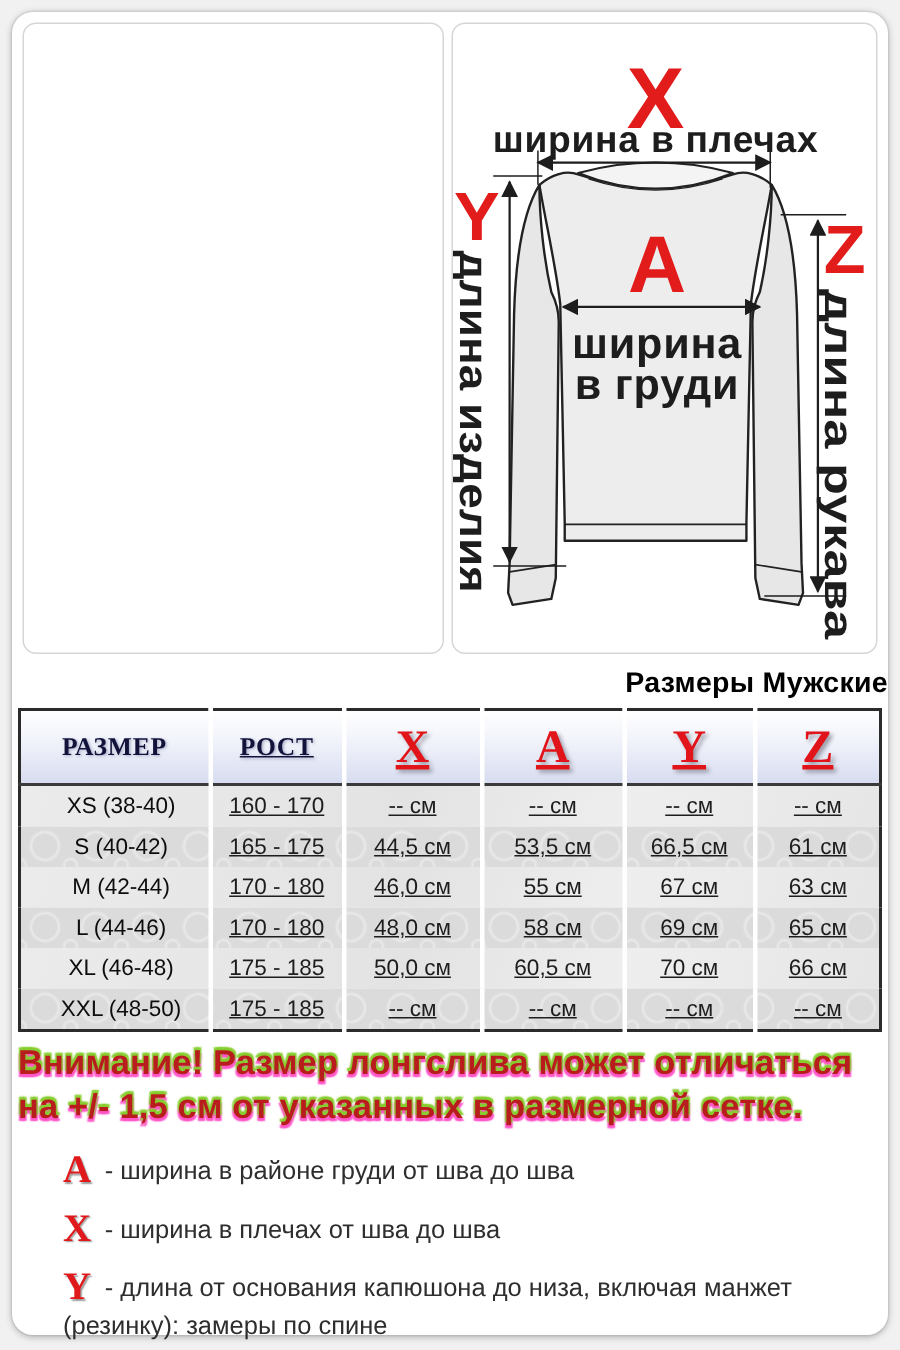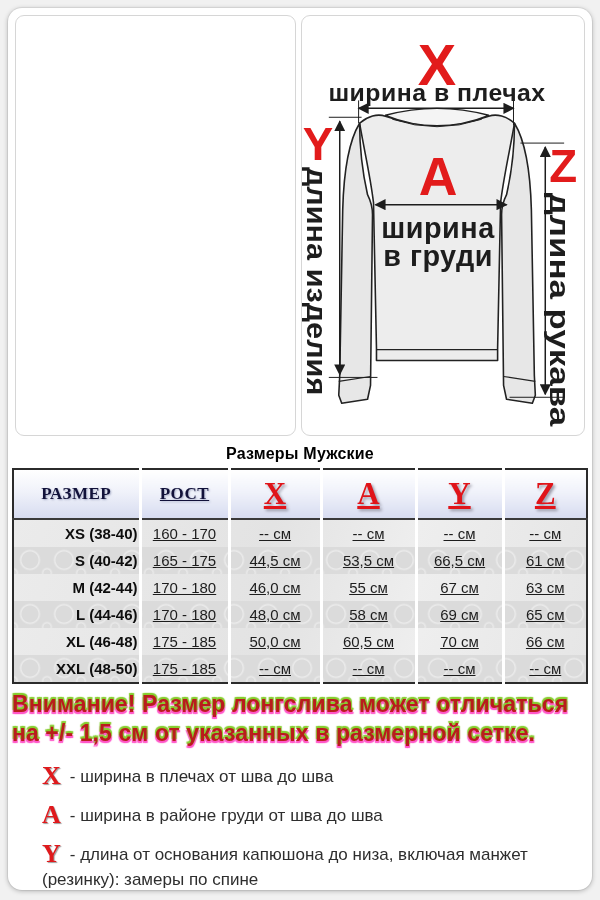--- a/index.html
+++ b/index.html
@@ -16,21 +16,21 @@
   
   .panels{display:flex;gap:5px;padding:7px 7px 0 7px;}
   .panel{
     border:1px solid #d6d6d6;border-radius:9px;background:#fff;box-sizing:border-box;
   }
   .panel.left{width:281px;height:421px;}
   .panel.right{width:285px;height:421px;position:relative;overflow:hidden;}
   .panel.right svg{display:block;}
   
   .table-title{
-    text-align:center;font-size:16px;font-weight:bold;color:#000;
+    text-align:right;font-size:19px;font-weight:bold;color:#000;
     margin:9px 0 5px 0;letter-spacing:.2px;
   }
   
   table.size{
     margin:0 auto;width:576px;border-collapse:collapse;table-layout:fixed;
     border:2px solid #2b2b2b;
   }
   table.size col:nth-child(1){width:127px;}
   table.size col:nth-child(2){width:89px;}
   table.size col:nth-child(3){width:92px;}
@@ -48,21 +48,21 @@
     color:#12123a;text-shadow:1px 1px 2px #a8aec8;letter-spacing:.5px;
   }
   .th-letter{
     font-family:"Liberation Serif",serif;font-size:31px;font-weight:bold;
     color:#e01419;text-shadow:2px 2px 3px #9a9aa8;
   }
   table.size tbody td{
     height:25px;font-size:15px;color:#1d1d1d;text-align:center;vertical-align:middle;
   }
   table.size tbody td.size-cell{
-    text-align:right;padding-left:10px;font-weight:bold;color:#0d0d0d;
+    text-align:center;padding-left:10px;font-weight:normal;color:#0d0d0d;
   }
   table.size tbody tr:nth-child(odd){
     background:linear-gradient(110deg,#ebebeb 0%,#e3e3e3 45%,#eeeeee 70%,#e6e6e6 100%);
   }
   table.size tbody tr:nth-child(even){
     background-color:#dbdbdb;
     background-image:
       radial-gradient(circle at 50% 50%, rgba(255,255,255,0) 8px, rgba(255,255,255,.45) 9px, rgba(255,255,255,0) 11px),
       radial-gradient(circle at 50% 50%, rgba(255,255,255,0) 3px, rgba(255,255,255,.40) 4px, rgba(255,255,255,0) 6px);
     background-size:34px 34px,34px 34px;
@@ -225,18 +225,18 @@
           <td class="val-cell">-- см</td>
           <td class="val-cell">-- см</td>
           <td class="val-cell">-- см</td>
         </tr>
       </tbody>
   </table>
 
   <div class="warning">Внимание! Размер лонгслива может отличаться на +/- 1,5 см от указанных в размерной сетке.</div>
 
   <div class="legend">
+      <p><span class="letter">A</span><span>- ширина в районе груди от шва до шва</span></p>
       <p><span class="letter">X</span><span>- ширина в плечах от шва до шва</span></p>
-      <p><span class="letter">A</span><span>- ширина в районе груди от шва до шва</span></p>
       <p><span class="letter">Y</span><span>- длина от основания капюшона до низа, включая манжет (резинку): замеры по спине</span></p>
     </div>
 
 </div>
 
 </body></html>

